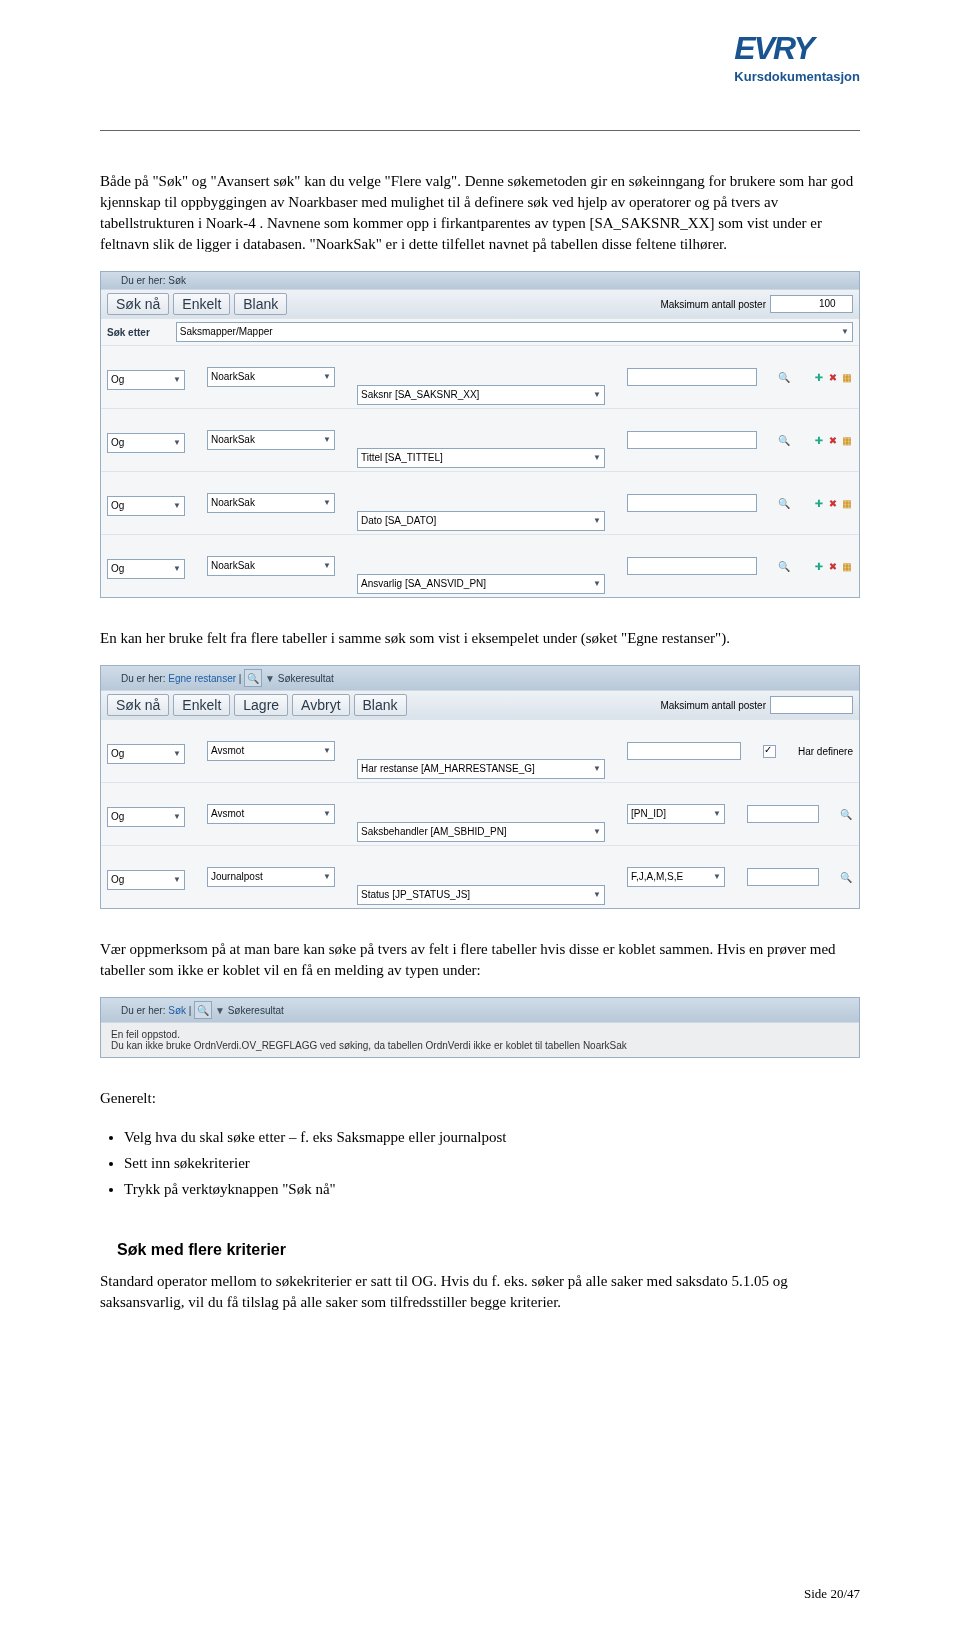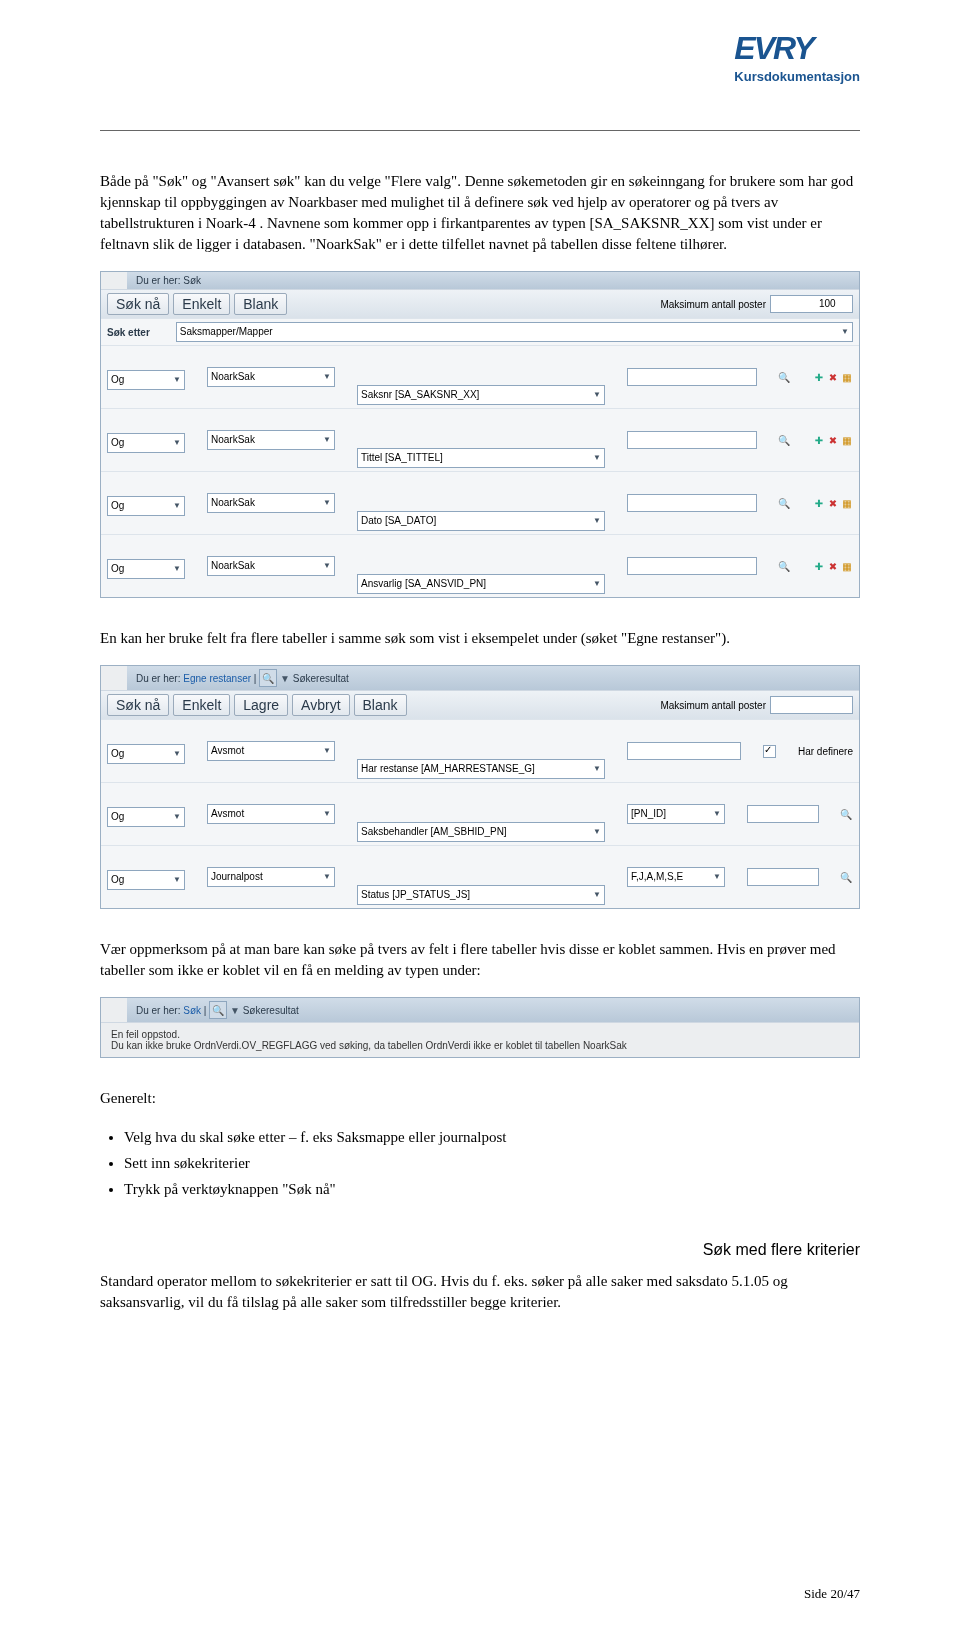--- a/index.html
+++ b/index.html
@@ -3,38 +3,38 @@
 <meta charset="utf-8">
 <style>
   body{margin:0;background:#fff;font-family:Georgia,'Times New Roman',serif;color:#000;}
   .page{width:960px;min-height:1632px;margin:0 auto;padding:60px 100px 40px 100px;box-sizing:border-box;position:relative;}
   .logo{position:absolute;top:30px;right:100px;text-align:left;}
   .logo-main{font-family:Arial,Helvetica,sans-serif;font-weight:900;font-size:32px;color:#1a5490;font-style:italic;letter-spacing:-2px;}
   .logo-sub{font-family:Arial,Helvetica,sans-serif;font-weight:bold;font-size:13px;color:#1a5490;margin-top:2px;}
   .rule{border:none;border-top:1px solid #666;margin:70px 0 40px 0;}
   p{font-size:15px;line-height:1.4;margin:0 0 16px 0;}
   .app{font-family:Verdana,Arial,sans-serif;font-size:10px;background:#eceef0;border:1px solid #9cb0c4;margin:12px 0 30px 0;}
-  .hdr{background:linear-gradient(#d0dce8,#b8c8d8);padding:3px 9px;color:#2a3a4a;margin-left:26px;}
+  .hdr{background:linear-gradient(#d0dce8,#b8c8d8);padding:3px 20px;color:#2a3a4a;}
   .toolbar{background:linear-gradient(#eef2f6,#dae2ea);padding:3px 6px;border-top:1px solid #cfd8e2;display:flex;align-items:center;gap:4px;}
   .btn{background:linear-gradient(#f8f9fb,#e2e8ee);border:1px solid #9aaabb;padding:2px 8px;border-radius:2px;font-size:14px;color:#2a3a4a;}
   .spacer{flex:1;}
   .ibox{border:1px solid #8ea6be;background:#fff;padding:1px 3px;font-size:10px;height:14px;line-height:14px;}
   .row{display:flex;align-items:center;gap:22px;padding:3px 6px;background:#f4f6f8;border-top:1px solid #dde4eb;}
   .sel{border:1px solid #8ea6be;background:#fff;padding:1px 3px;font-size:10px;height:16px;line-height:14px;display:flex;justify-content:space-between;align-items:center;}
   .sel .arr{color:#456;font-size:8px;}
   .w70{width:70px;margin-top:6px;} .w120{width:120px;} .w240{width:240px;margin-top:36px;} .w30{width:30px;padding-left:48px;} .w90{width:90px;}
   .icons{display:flex;gap:2px;align-items:center;}
   .ico{width:12px;height:12px;display:inline-flex;align-items:center;justify-content:center;font-size:10px;}
   .bold-label{font-weight:bold;color:#2a3a4a;margin-right:4px;}
   .sok-link{color:#1a5ca8;}
   .mag{width:16px;height:16px;background:#d0dce8;border:1px solid #8ea6be;display:inline-flex;align-items:center;justify-content:center;font-size:10px;}
   .errbox{background:#eceef0;padding:6px 10px;font-size:10px;color:#333;border-top:1px solid #cfd8e2;}
   ul{margin:6px 0 24px 24px;padding:0;}
   li{font-size:15px;line-height:1.6;margin-bottom:2px;}
-  h3{font-family:Arial,Helvetica,sans-serif;font-size:16px;font-weight:normal;margin:40px 0 12px 0;text-align:right;}
+  h3{font-family:Arial,Helvetica,sans-serif;font-size:16px;font-weight:bold;margin:40px 0 12px 17px;}
   .footer{position:absolute;bottom:30px;right:100px;font-size:13px;}
   .cb{display:inline-block;width:11px;height:11px;border:1px solid #8ea6be;background:#fff;position:relative;}
   .cb.ck::after{content:"✓";position:absolute;top:-2px;left:0;font-size:10px;}
 </style>
 </head>
 <body>
 
 <div class="page">
   <div class="logo">
     <div class="logo-main">EVRY</div>

